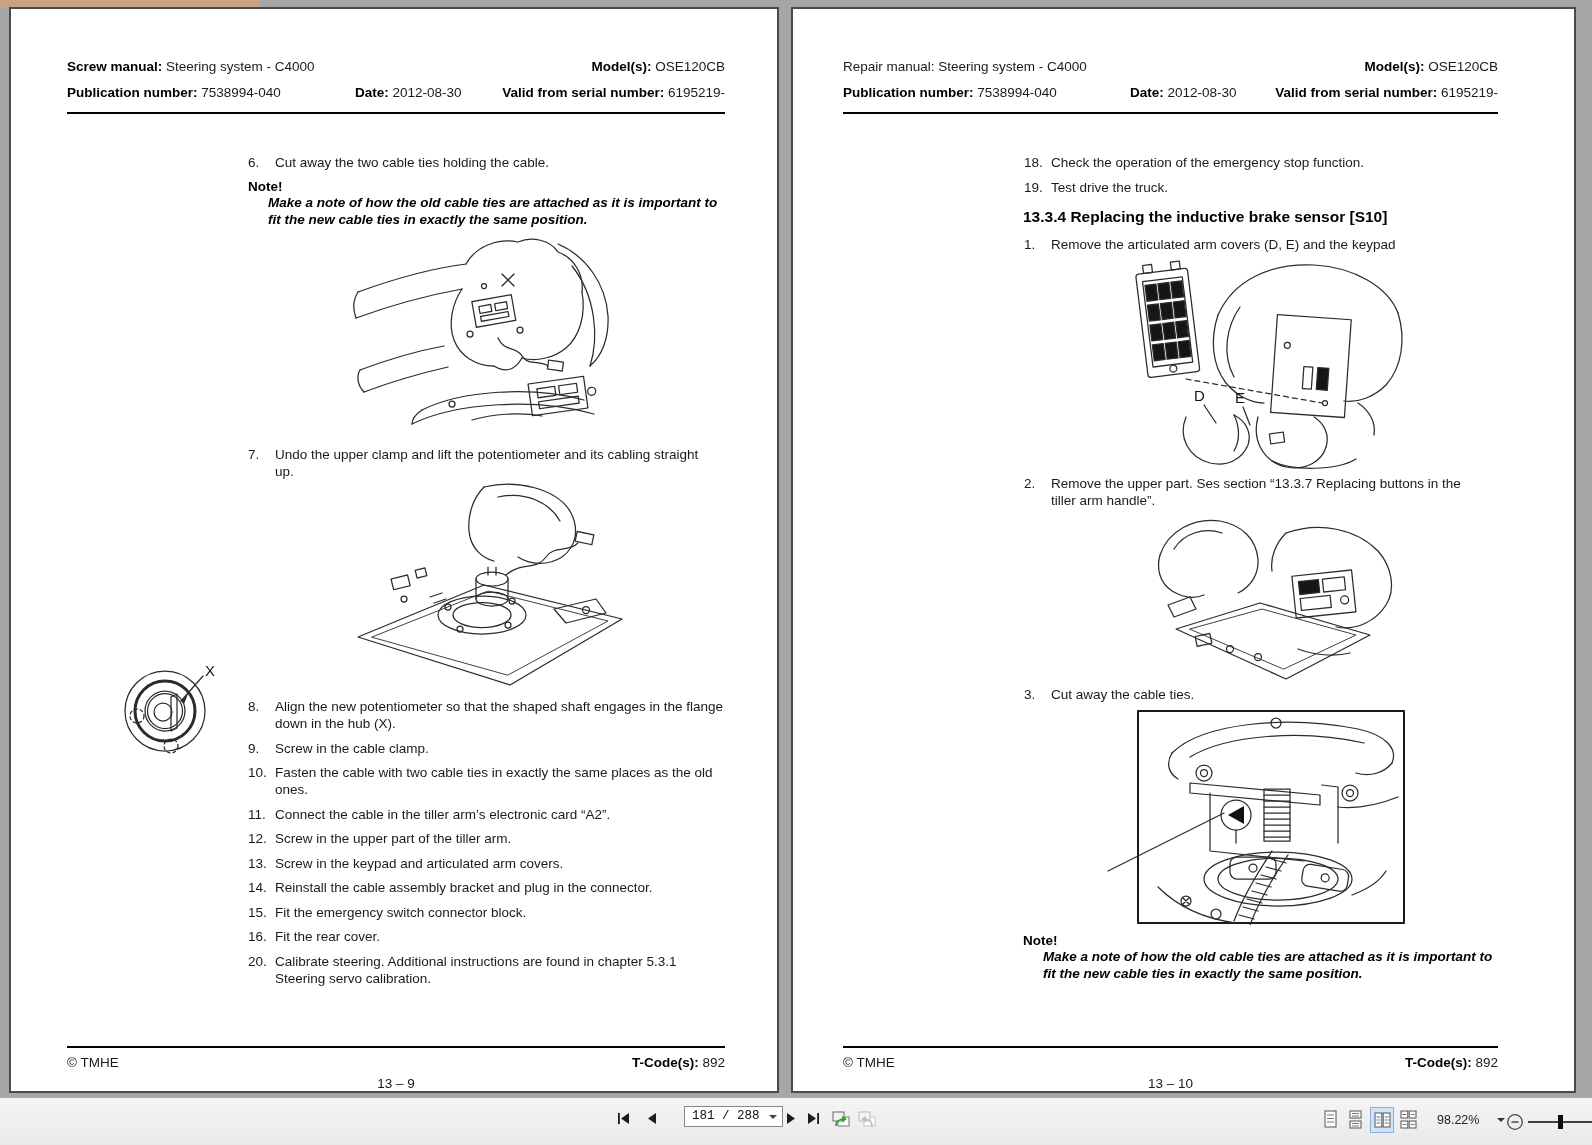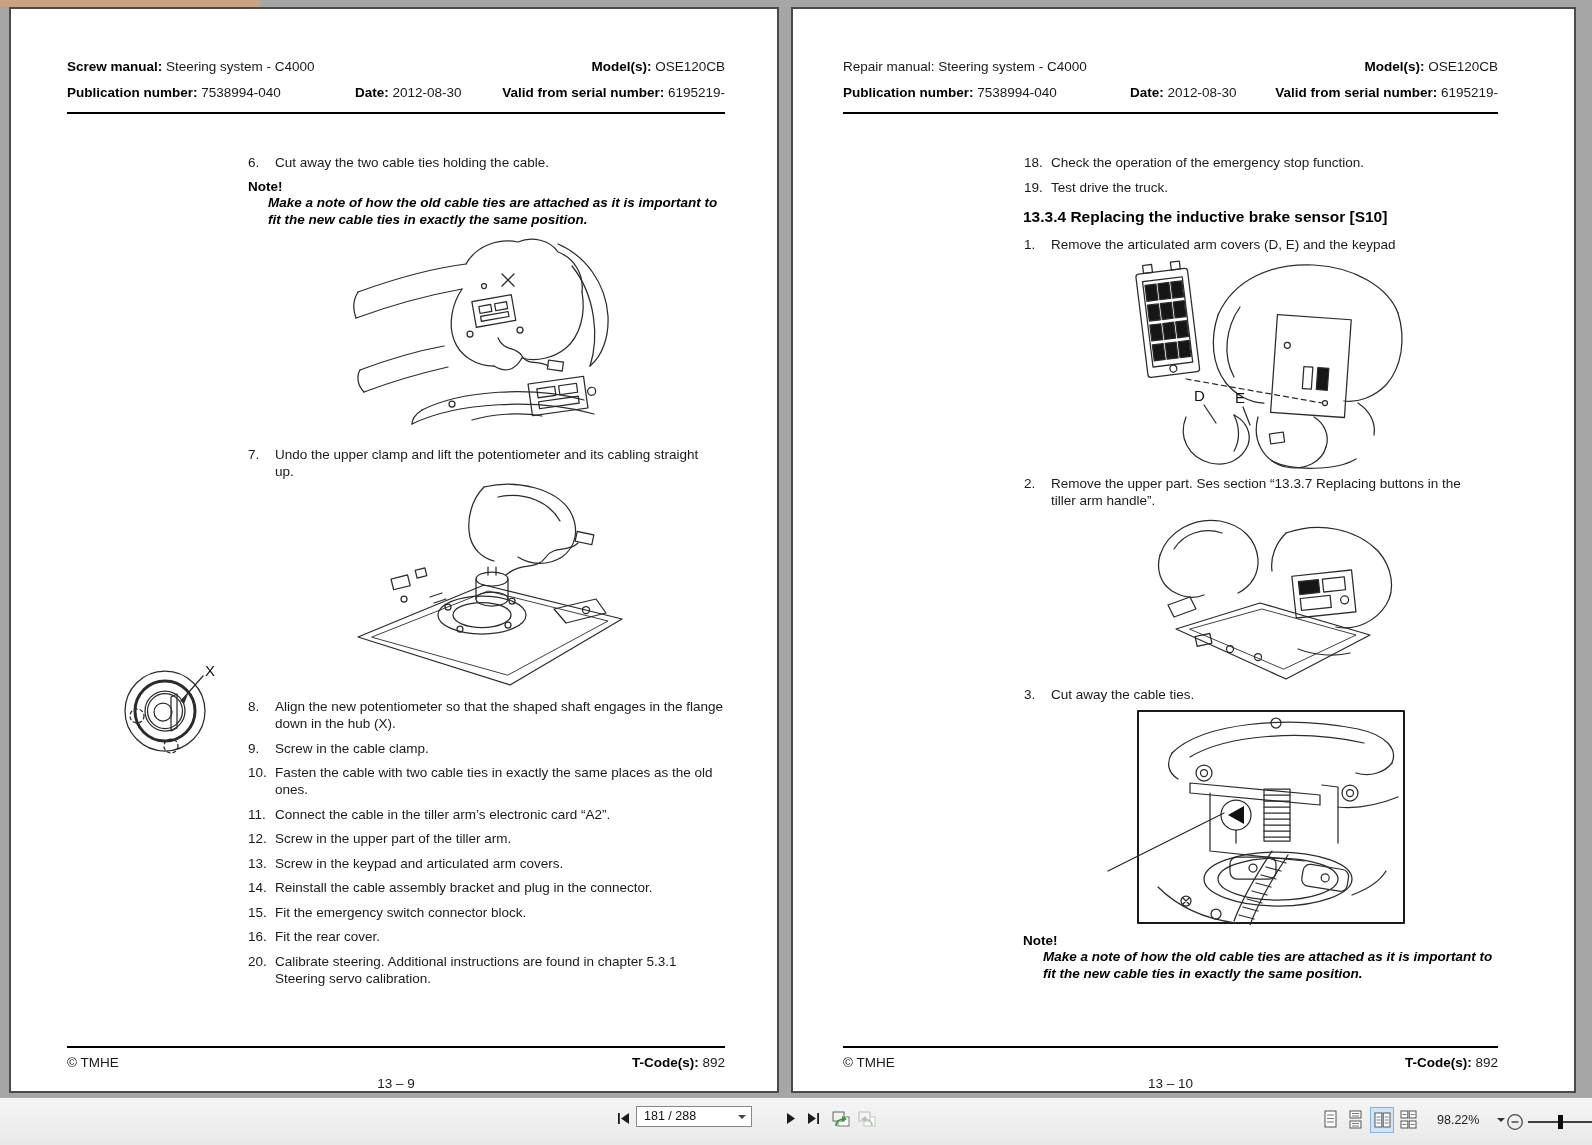--- a/index.html
+++ b/index.html
@@ -31,22 +31,22 @@
   .diag g.s{fill:none;stroke:#2b2b2b;stroke-width:1.25;stroke-linecap:round;stroke-linejoin:round;}
   .diag text{font:15px "Liberation Sans",sans-serif;fill:#111;}
   
   .toolbar{
     position:absolute;left:0;top:1097px;width:1592px;height:48px;
     background:linear-gradient(#f5f5f5,#e9e9e9);
     border-top:1px solid #adadad;box-sizing:border-box;
   }
   .tb{position:absolute;}
   .pagebox{
-    position:absolute;left:636px;top:8px;width:116px;height:21px;
-    background:#fff;border:1px solid #888;box-sizing:border-box;
+    position:absolute;left:684px;top:8px;width:99px;height:21px;
+    background:#fff;border:1px solid #888;box-sizing:border-box;font-family:Liberation Mono, monospace;
   }
   .pagebox .txt{position:absolute;left:7px;top:2px;font-size:12.5px;color:#111;}
   .pagebox .caret{position:absolute;right:5px;top:8px;width:0;height:0;
     border-left:4px solid transparent;border-right:4px solid transparent;border-top:4px solid #444;}
   .zoomlabel{position:absolute;left:1437px;top:15px;width:52px;font-size:12.5px;color:#222;}
   .zcaret{position:absolute;left:1497px;top:20px;width:0;height:0;
     border-left:4px solid transparent;border-right:4px solid transparent;border-top:4px solid #333;}
   .slider-track{position:absolute;left:1528px;top:23px;width:64px;height:2px;background:#3f3f3f;}
   .slider-handle{position:absolute;left:1558px;top:17px;width:5px;height:14px;background:#0d0d0d;}
   .layout-active{position:absolute;left:1370px;top:9px;width:24px;height:26px;

